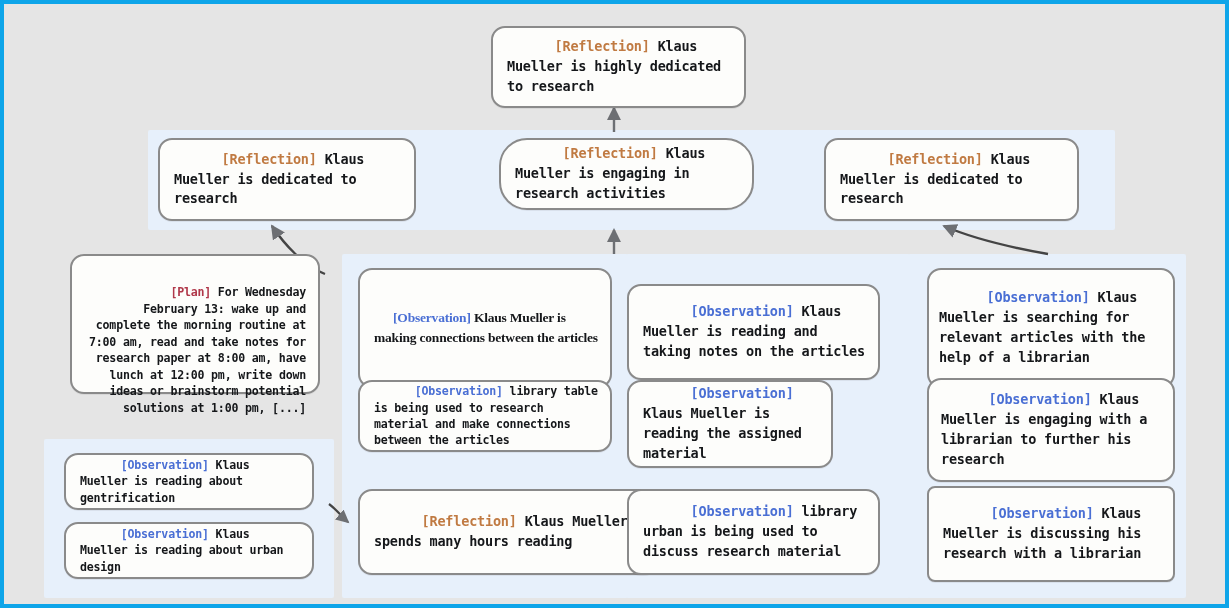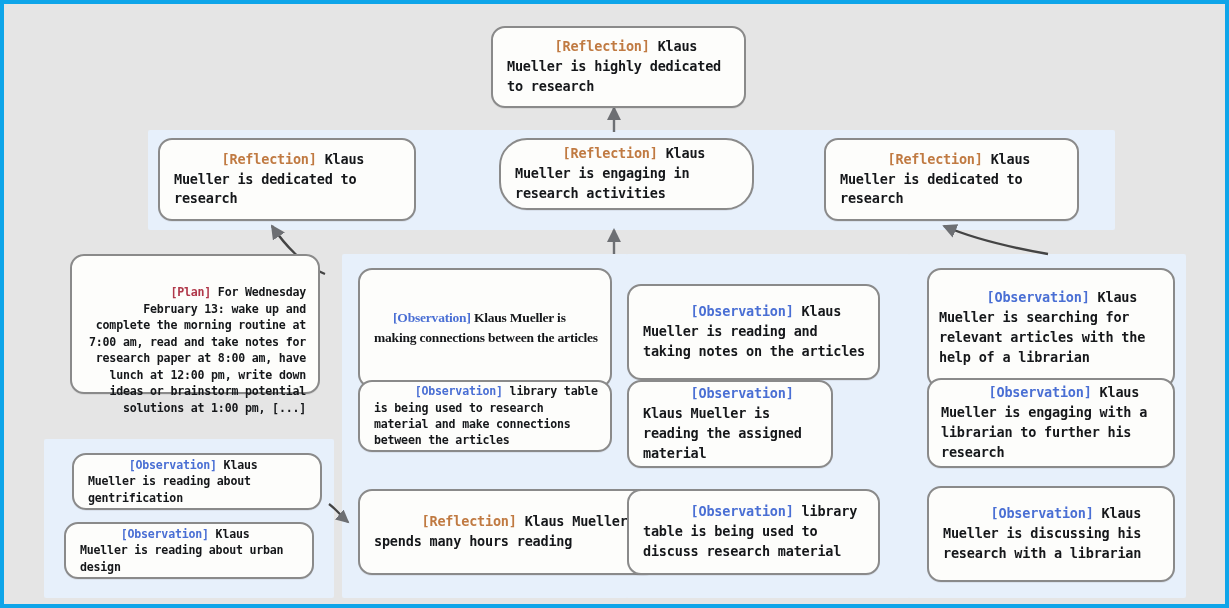--- a/index.html
+++ b/index.html
@@ -134,21 +134,21 @@
       <span class="tag tag-reflection">[Reflection]</span><span> Klaus Mueller is dedicated to research</span>
     </div>
   </div>
 
   <div class="node small" style="left:66px; top:250px; width:250px; height:140px; align-items:flex-start; padding-top:12px;text-align:right;">
     <div class="txt">
       <span class="tag tag-plan">[Plan]</span><span> For Wednesday February 13: wake up and complete the morning routine at 7:00 am, read and take notes for research paper at 8:00 am, have lunch at 12:00 pm, write down ideas or brainstorm potential solutions at 1:00 pm, [...]</span>
     </div>
   </div>
 
-  <div class="node small" style="left:60px; top:449px; width:250px; height:57px;margin-left:8px;">
+  <div class="node small" style="left:60px; top:449px; width:250px; height:57px;">
     <div class="txt">
       <span class="tag tag-observation">[Observation]</span><span> Klaus Mueller is reading about gentrification</span>
     </div>
   </div>
 
   <div class="node small" style="left:60px; top:518px; width:250px; height:57px;">
     <div class="txt">
       <span class="tag tag-observation">[Observation]</span><span> Klaus Mueller is reading about urban design</span>
     </div>
   </div>
@@ -178,36 +178,36 @@
   </div>
 
   <div class="node" style="left:623px; top:376px; width:206px; height:88px;">
     <div class="txt">
       <span class="tag tag-observation">[Observation]</span><span> Klaus Mueller is reading the assigned material</span>
     </div>
   </div>
 
   <div class="node" style="left:623px; top:485px; width:253px; height:86px;">
     <div class="txt">
-      <span class="tag tag-observation">[Observation]</span><span> library table is being used to discuss research material</span>
+      <span class="tag tag-observation">[Observation]</span><span> library urban is being used to discuss research material</span>
     </div>
   </div>
 
   <div class="node" style="left:923px; top:264px; width:248px; height:120px;padding-left:10px;">
     <div class="txt">
       <span class="tag tag-observation">[Observation]</span><span> Klaus Mueller is searching for relevant articles with the help of a librarian</span>
     </div>
   </div>
 
-  <div class="node" style="left:923px; top:374px; width:248px; height:90px;padding-left:12px;">
+  <div class="node" style="left:923px; top:374px; width:248px; height:104px;padding-left:12px;">
     <div class="txt">
       <span class="tag tag-observation">[Observation]</span><span> Klaus Mueller is engaging with a librarian to further his research</span>
     </div>
   </div>
 
-  <div class="node" style="left:923px; top:482px; width:248px; height:96px;">
+  <div class="node" style="left:923px; top:482px; width:248px; height:96px;border-radius:8px;">
     <div class="txt">
       <span class="tag tag-observation">[Observation]</span><span> Klaus Mueller is discussing his research with a librarian</span>
     </div>
   </div>
 
 
 </div>
 
 </body></html>

